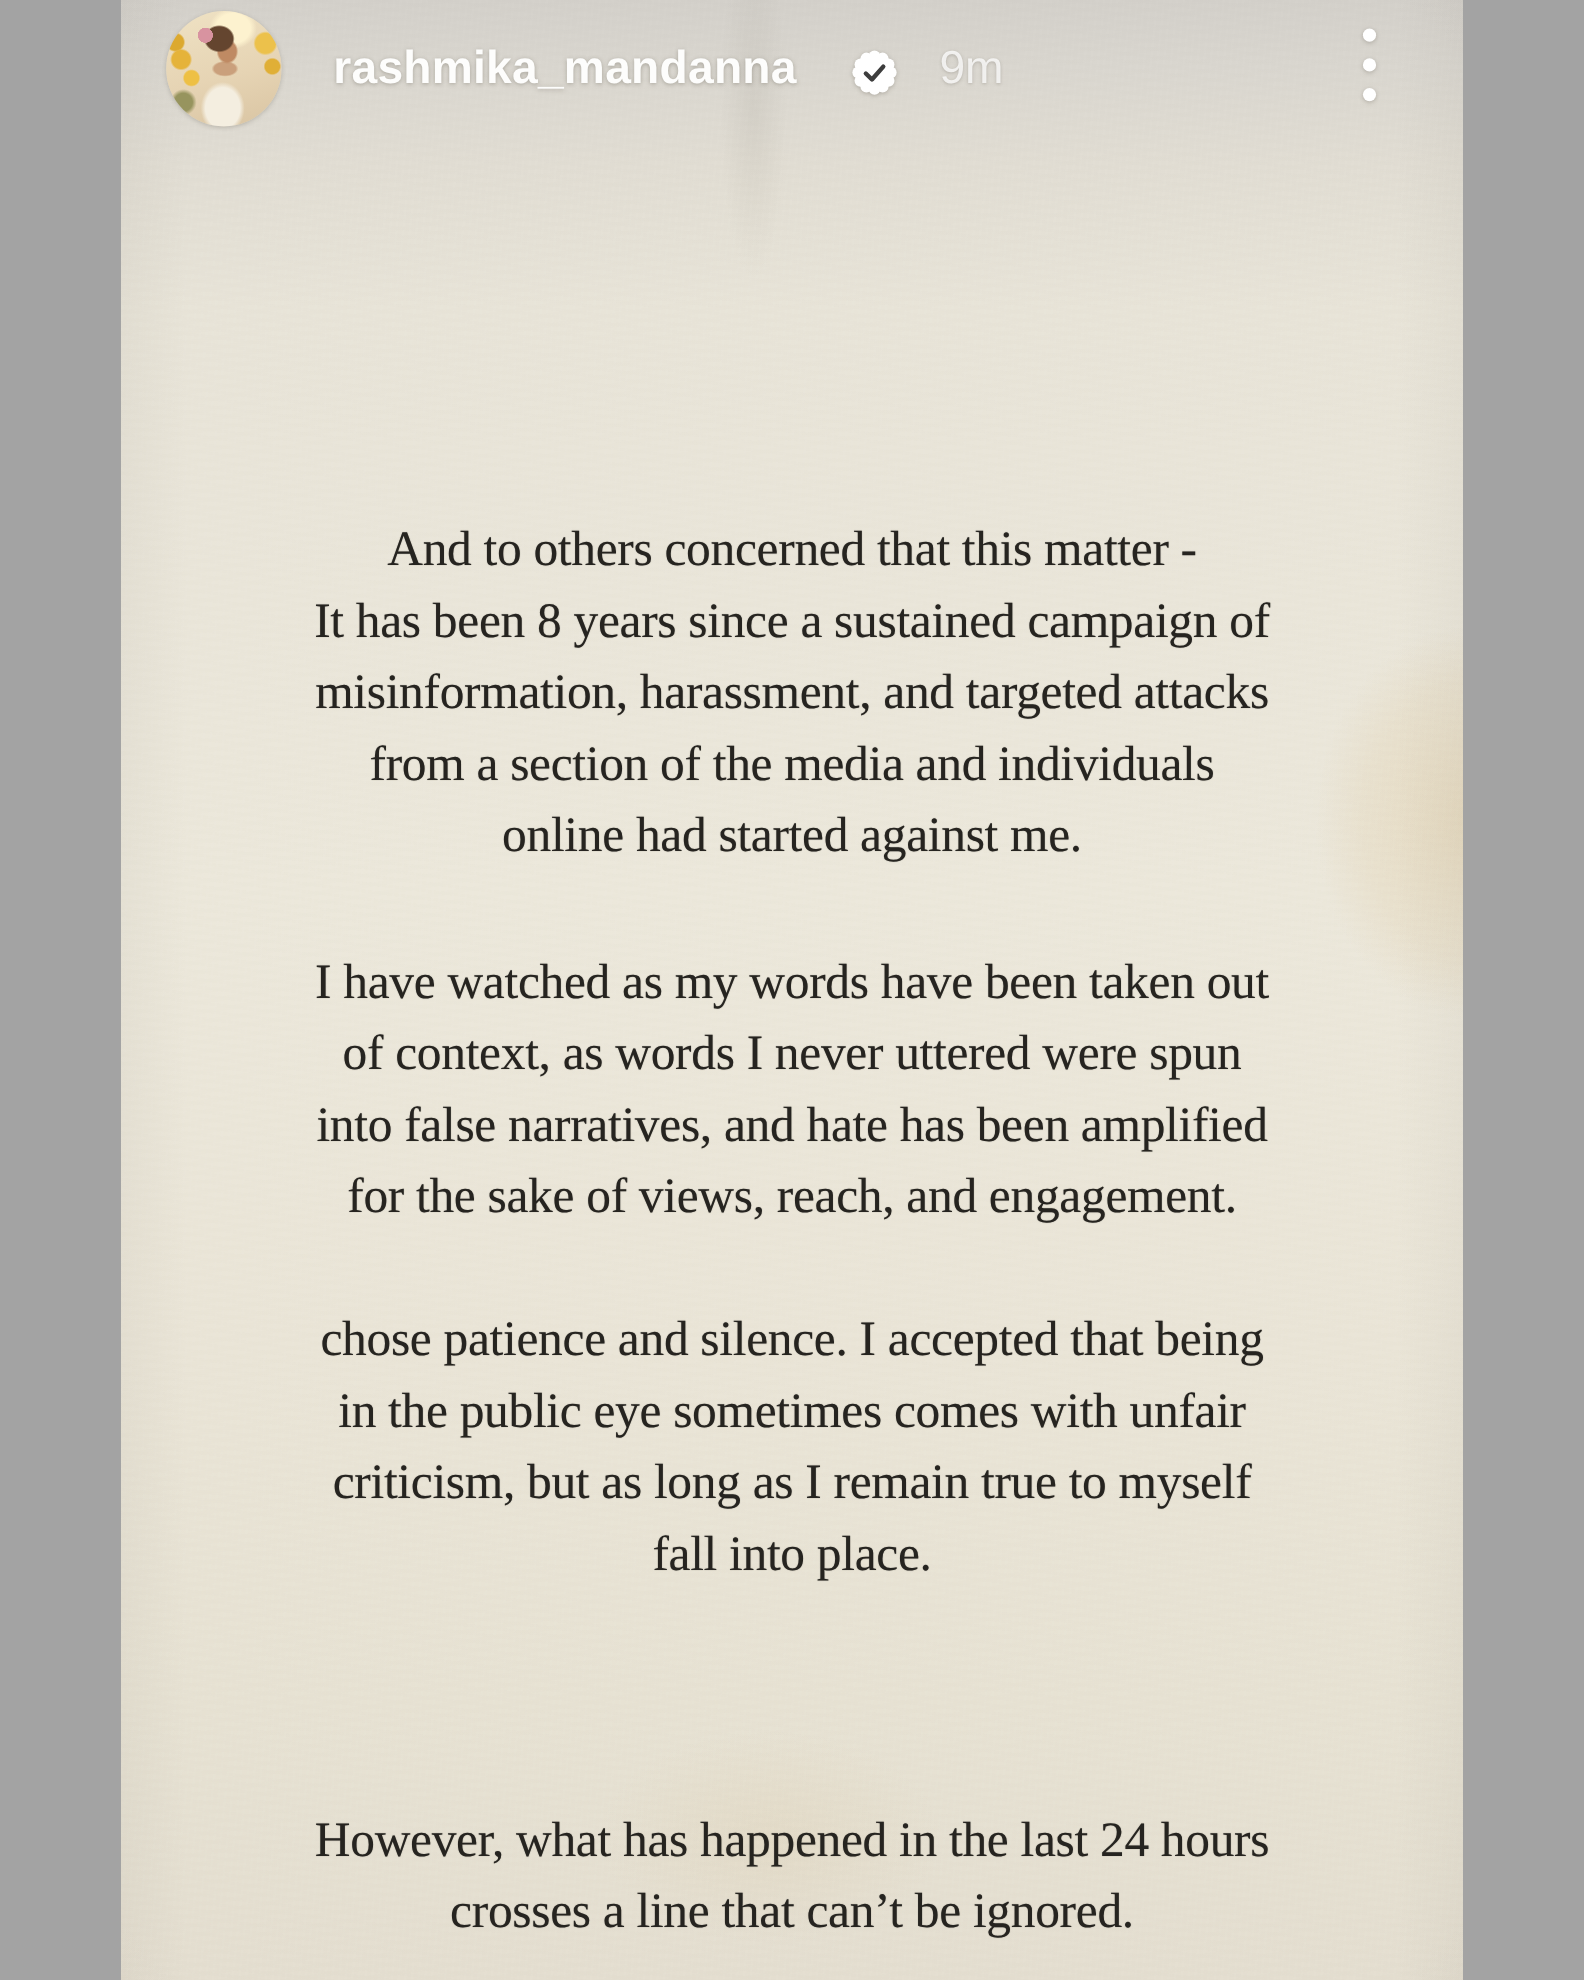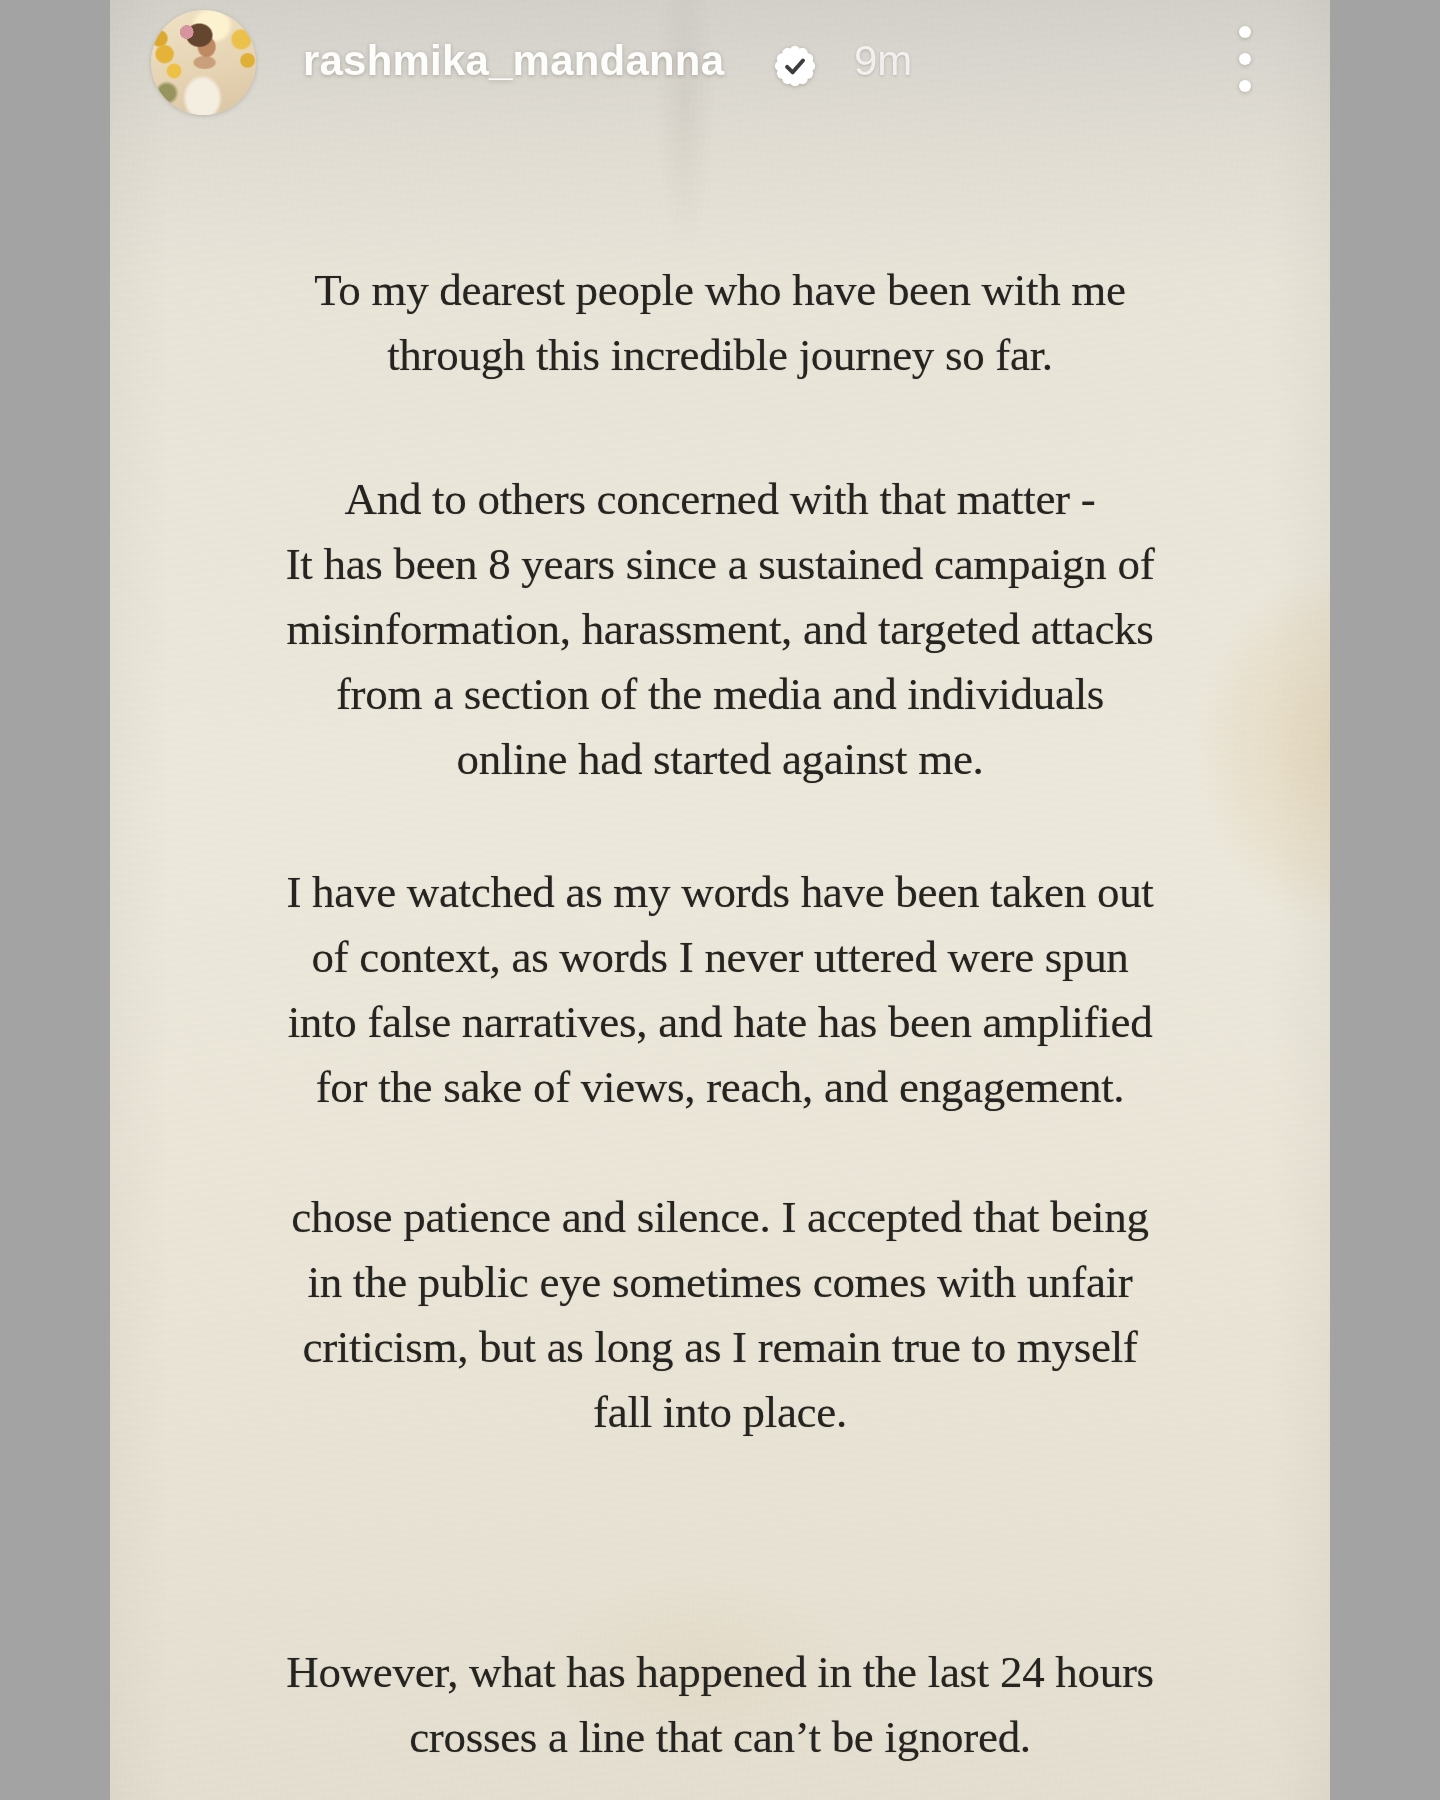--- a/index.html
+++ b/index.html
@@ -149,27 +149,23 @@
       </svg>
       <div class="timestamp">9m</div>
       <div class="more-options">
         <div class="dot"></div>
         <div class="dot"></div>
         <div class="dot"></div>
       </div>
     </header>
 
     <main class="statement">
-      <section class="para p1">
-        <div class="ln">To my dearest people who have been with me</div>
-        <div class="ln">through this incredible journey so far.</div>
-      </section>
 
       <section class="para p2">
-        <div class="ln">And to others concerned with that matter -</div>
+        <div class="ln">And to others concerned that this matter -</div>
         <div class="ln">It has been 8 years since a sustained campaign of</div>
         <div class="ln">misinformation, harassment, and targeted attacks</div>
         <div class="ln">from a section of the media and individuals</div>
         <div class="ln">online had started against me.</div>
       </section>
 
       <section class="para p3">
         <div class="ln">I have watched as my words have been taken out</div>
         <div class="ln">of context, as words I never uttered were spun</div>
         <div class="ln">into false narratives, and hate has been amplified</div>

